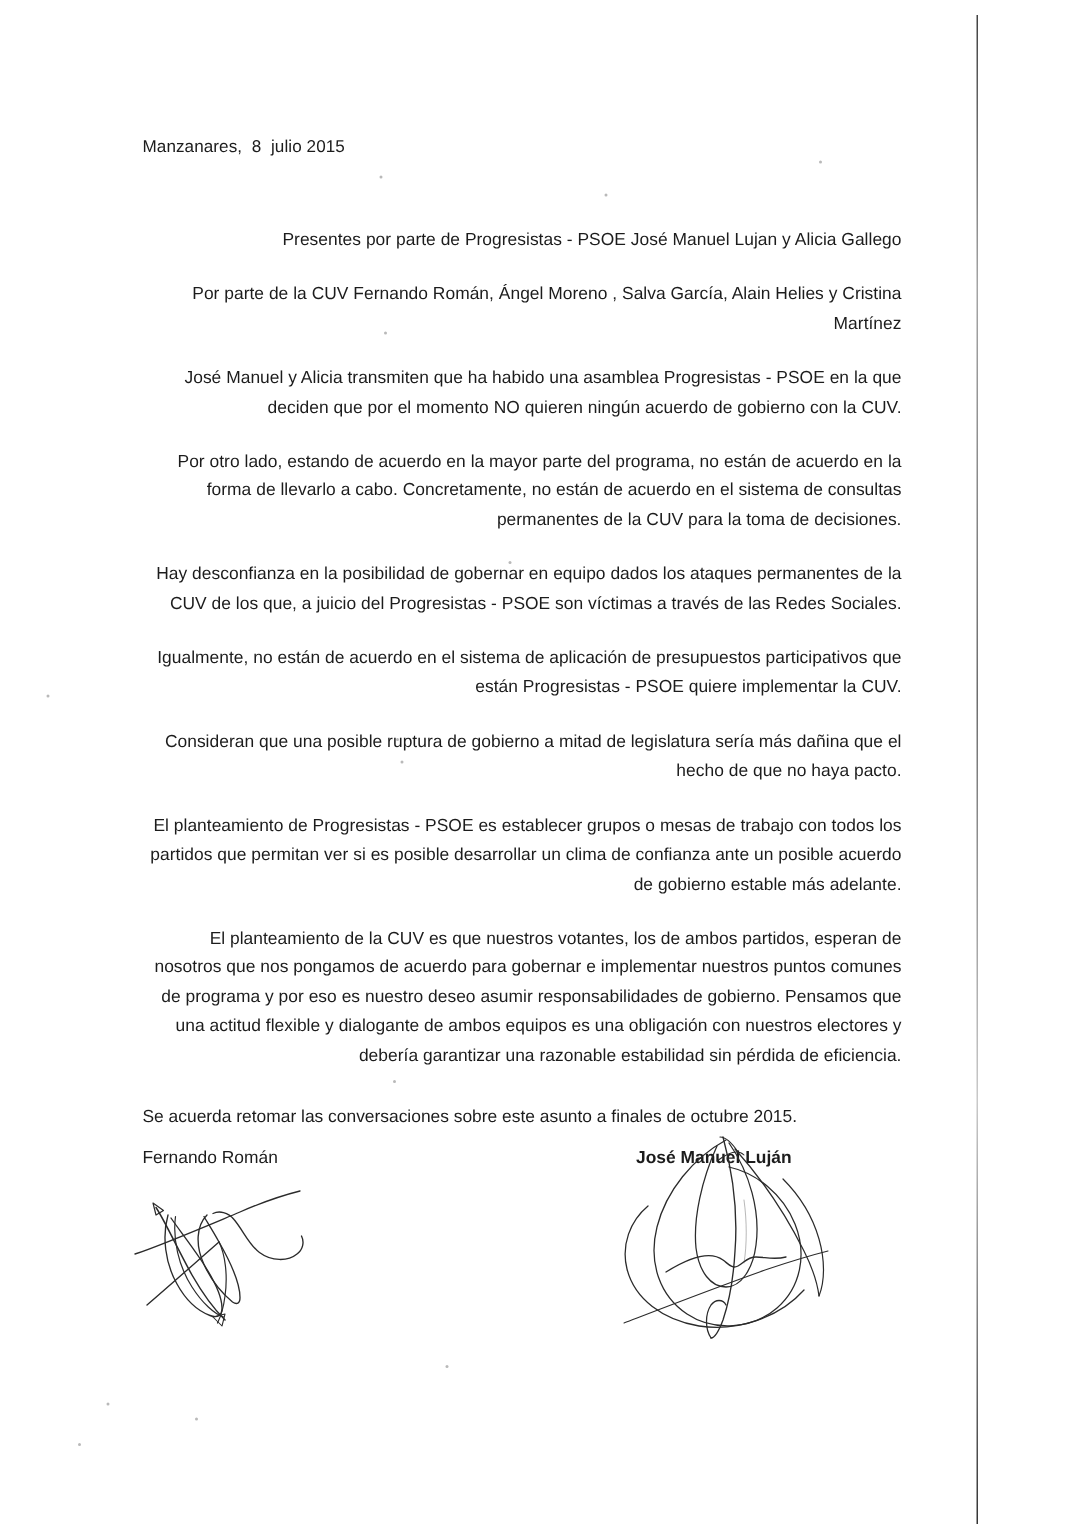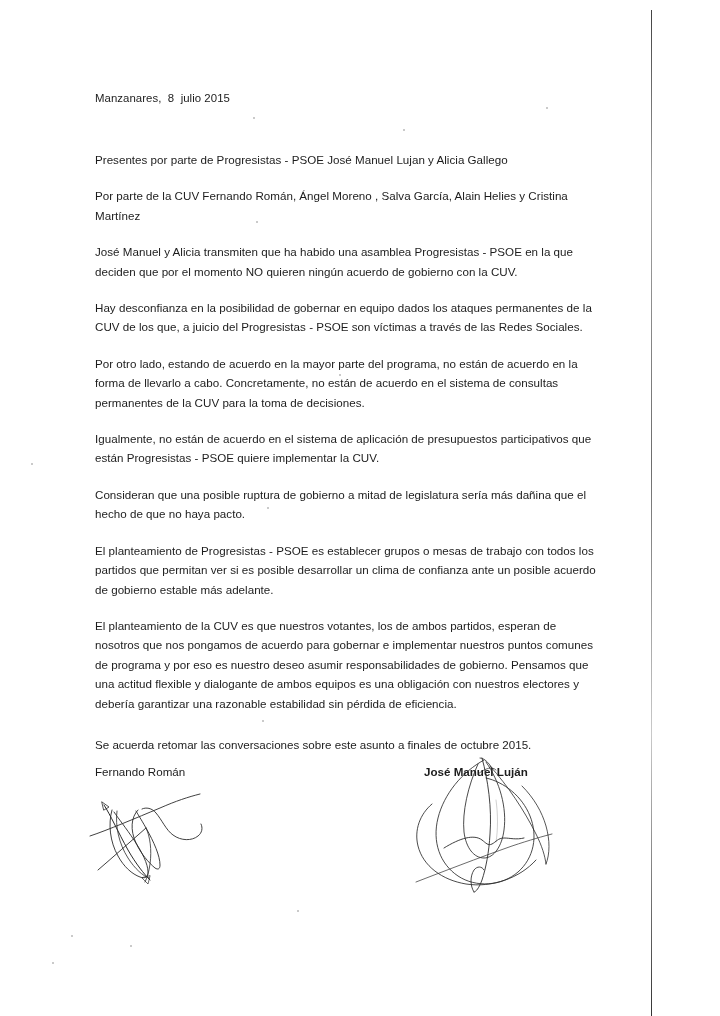--- a/index.html
+++ b/index.html
@@ -45,21 +45,21 @@
     letter-spacing: 0.05px;
     margin: 0 0 46px 0;
     white-space: pre;
   }
 
   p.para {
     font-size: 11.6px;
     line-height: 19.4px;
     margin: 0 0 17px 0;
     letter-spacing: 0.02px;
-    text-align: left;
+    text-align: right;
   }
 
   .closing {
     font-size: 11.6px;
     line-height: 19.4px;
     margin: 22px 0 0 0;
   }
 
   
   .sign-block {
@@ -127,23 +127,23 @@
   <div class="doc-body">
 
     <div class="dateline">Manzanares,  8  julio 2015</div>
 
     <p class="para">Presentes por parte de Progresistas - PSOE  José Manuel Lujan y  Alicia Gallego</p>
 
     <p class="para">Por parte de la CUV  Fernando Román,  Ángel Moreno , Salva García, Alain Helies y Cristina Martínez</p>
 
     <p class="para">José Manuel y Alicia transmiten que ha habido una asamblea Progresistas - PSOE en la que deciden que por el momento NO quieren ningún acuerdo de gobierno con la CUV.</p>
 
+    <p class="para">Por otro lado, estando de acuerdo en  la mayor parte del programa,  no están de acuerdo en la forma de llevarlo a cabo. Concretamente, no están de acuerdo en el sistema de consultas permanentes de la CUV para la toma de  decisiones.</p>
+
     <p class="para">Hay desconfianza en la posibilidad de gobernar en equipo dados los ataques permanentes de la CUV de los que, a juicio del Progresistas  - PSOE  son víctimas a través de las Redes Sociales.</p>
-
-    <p class="para">Por otro lado, estando de acuerdo en  la mayor parte del programa,  no están de acuerdo en la forma de llevarlo a cabo. Concretamente, no están de acuerdo en el sistema de consultas permanentes de la CUV para la toma de  decisiones.</p>
 
     <p class="para">Igualmente, no están de acuerdo en el sistema  de aplicación de presupuestos participativos que están Progresistas - PSOE quiere implementar la CUV.</p>
 
     <p class="para">Consideran que una posible ruptura de gobierno a mitad de legislatura sería más dañina que el hecho de que no haya pacto.</p>
 
     <p class="para">El planteamiento de Progresistas -  PSOE  es establecer  grupos o mesas de trabajo con todos los partidos que permitan ver si es posible desarrollar un clima de confianza ante un posible acuerdo de  gobierno estable más adelante.</p>
 
     <p class="para">El planteamiento de la CUV es que nuestros votantes, los de ambos partidos, esperan de nosotros que nos pongamos de acuerdo  para gobernar e implementar nuestros puntos comunes de programa  y por eso es nuestro deseo asumir responsabilidades de gobierno. Pensamos que una actitud flexible y dialogante de ambos equipos es una obligación con nuestros electores y debería garantizar una razonable estabilidad sin pérdida de eficiencia.</p>
 
     <p class="closing">Se acuerda retomar las conversaciones sobre este asunto a finales de octubre  2015.</p>

